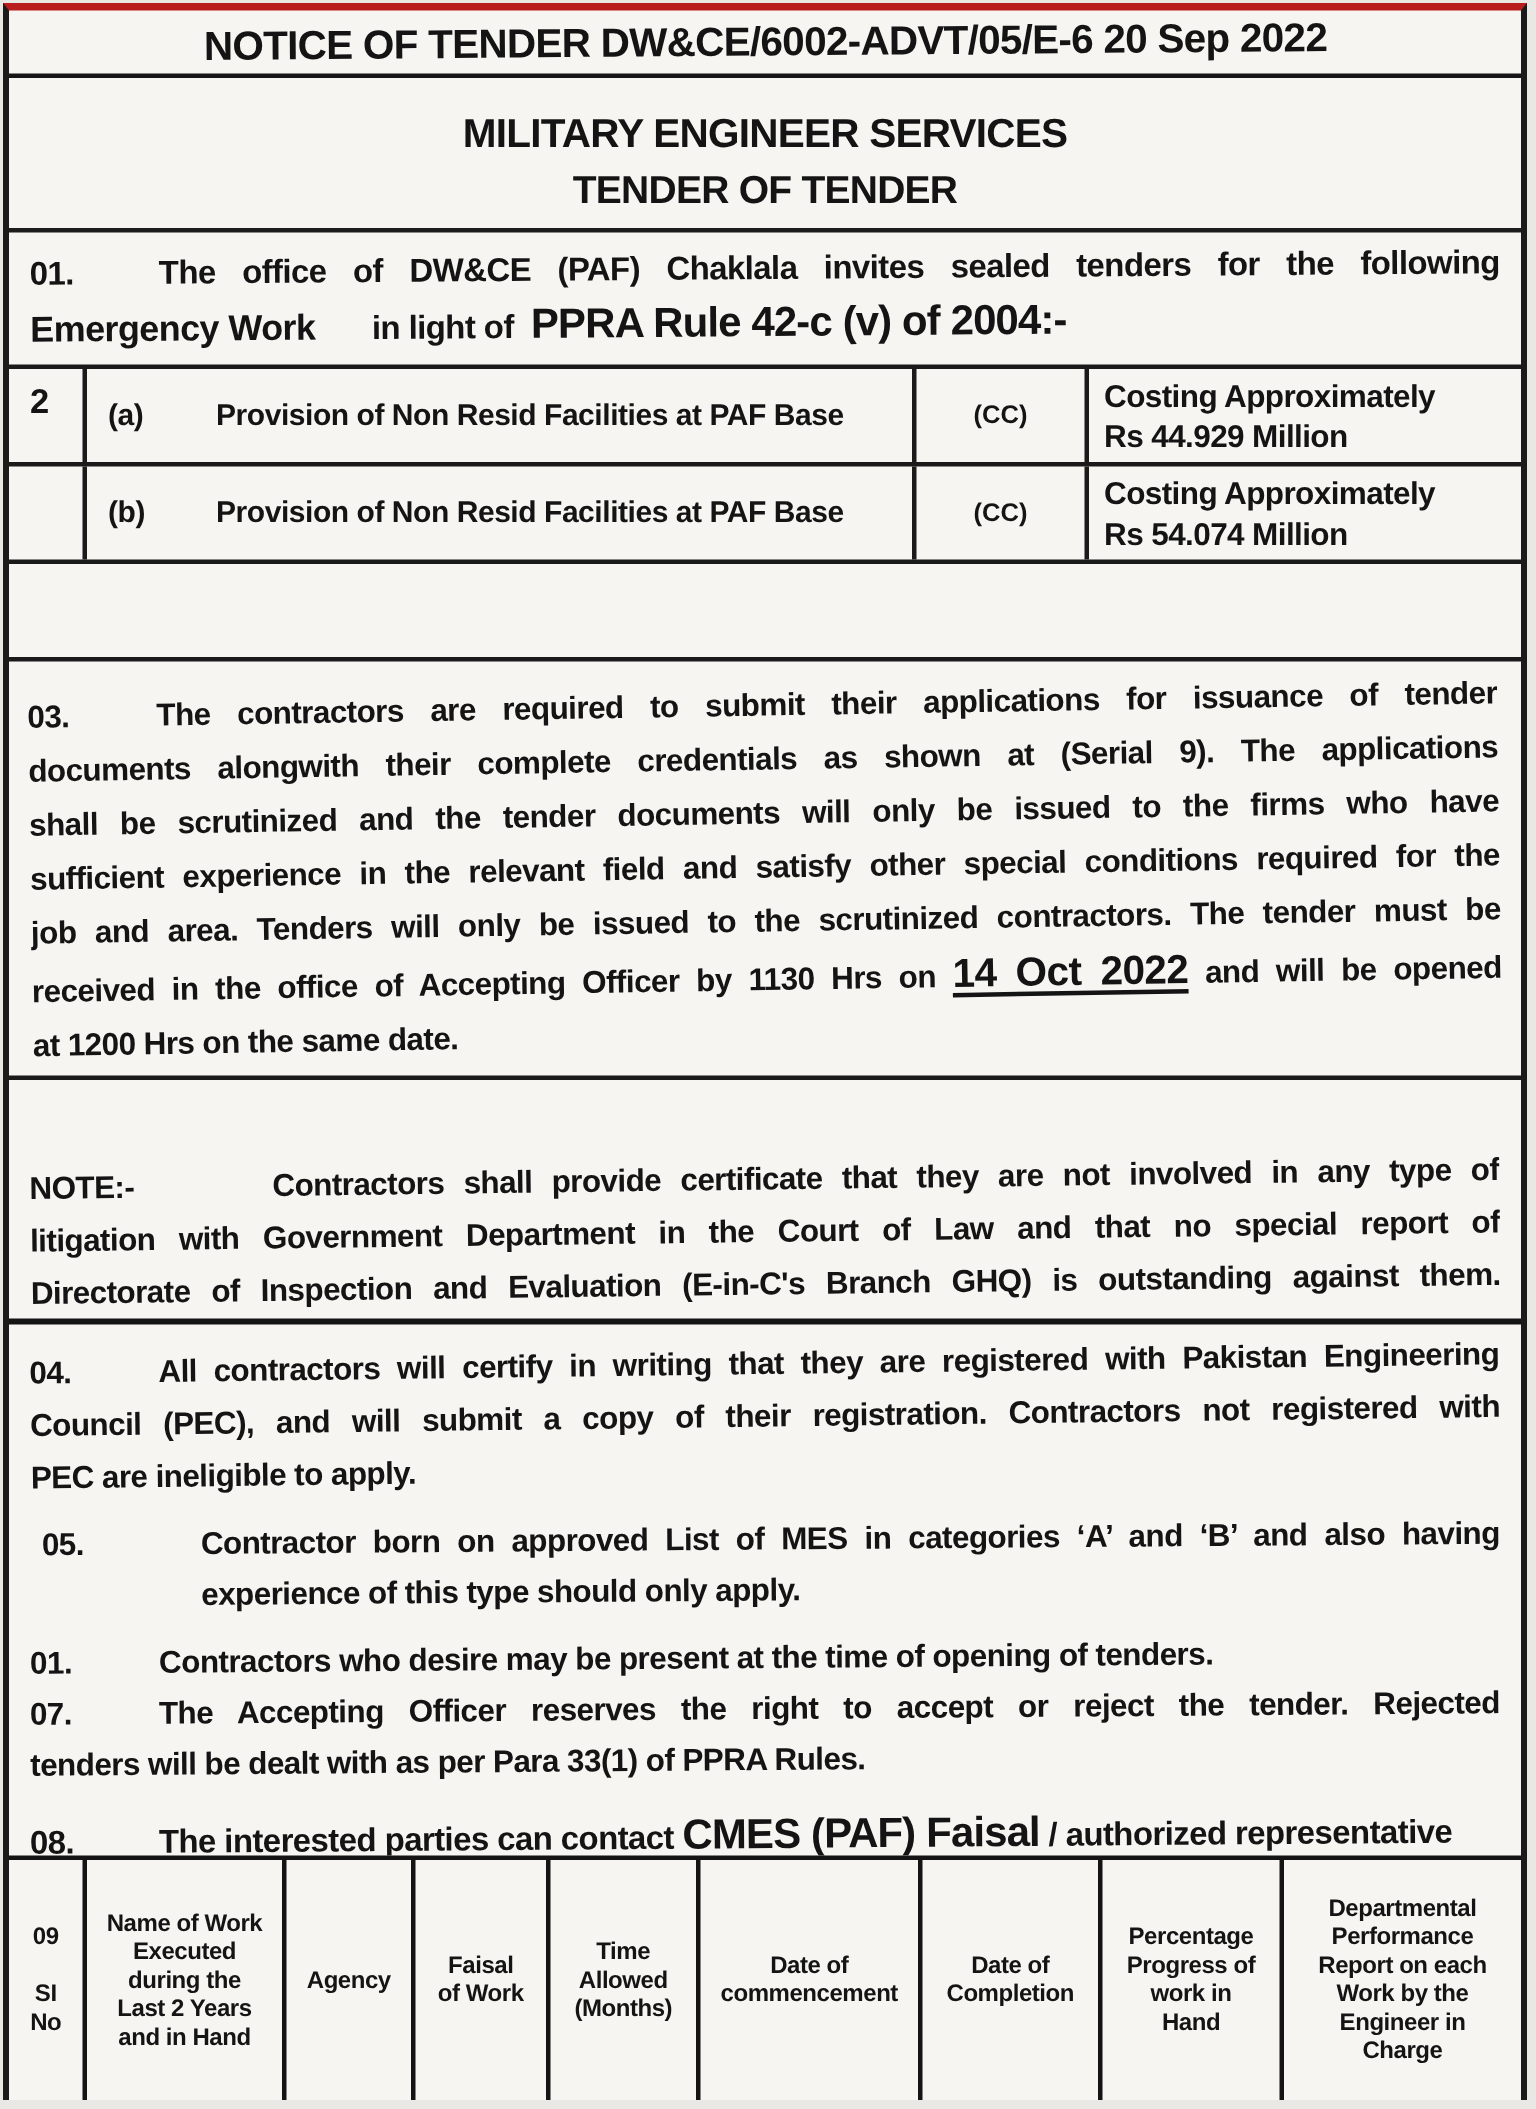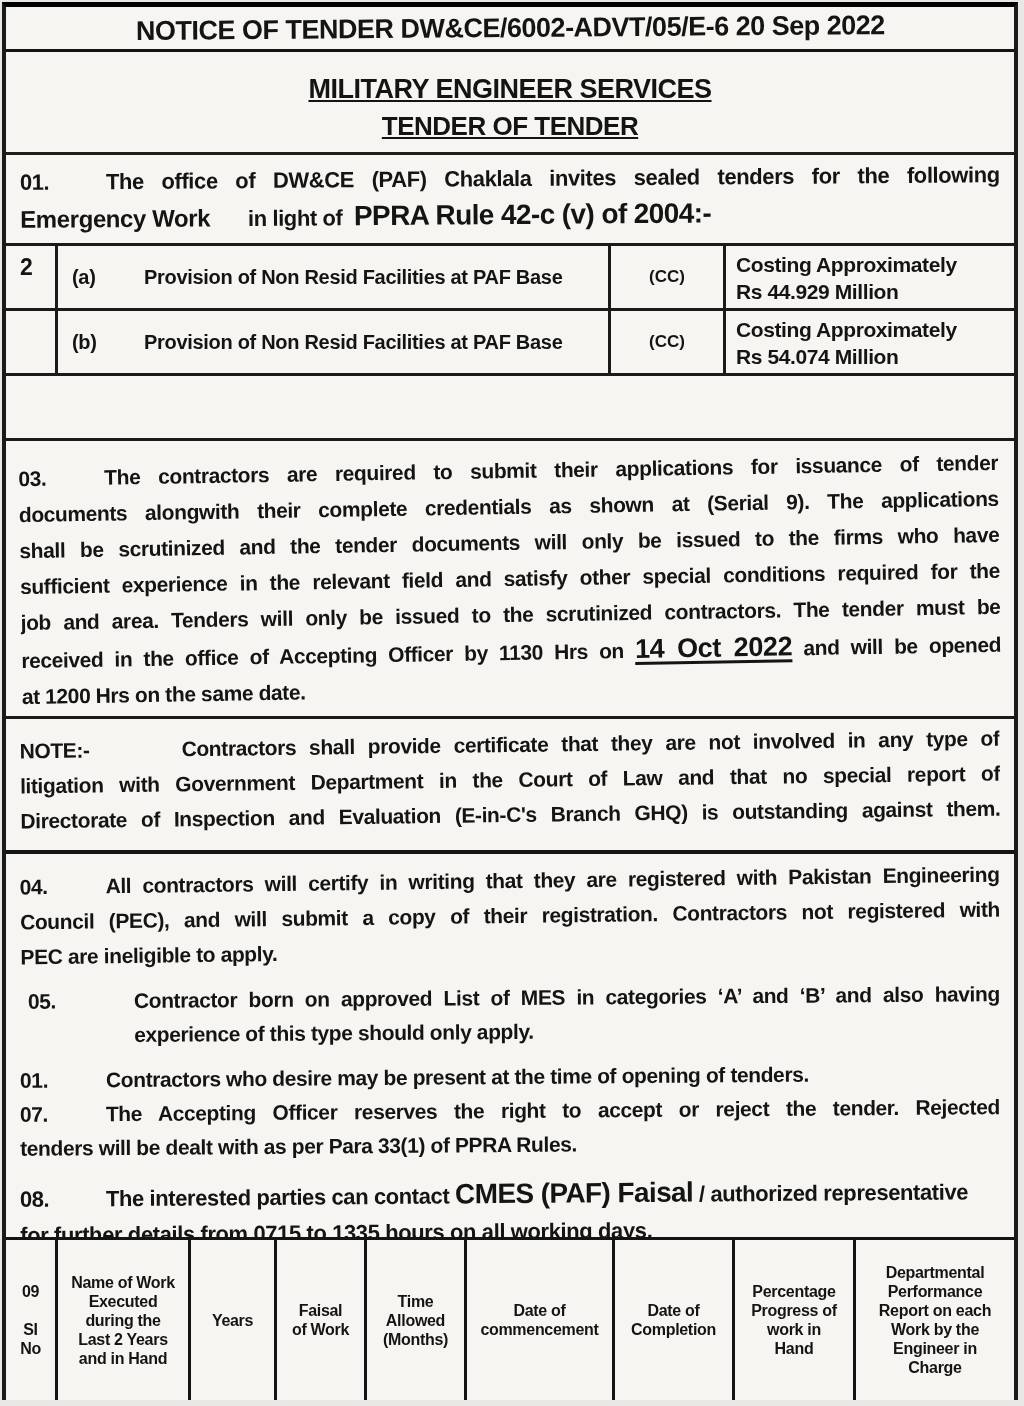--- a/index.html
+++ b/index.html
@@ -8,35 +8,35 @@
     background:#e9e8e4;
     font-family:"Liberation Sans", sans-serif;
     color:#141414;
     overflow:hidden;
   }
   .doc {
     position:relative;
     width:1016px; height:1398px;
     margin:2px auto 0 2px;
     background:#f6f5f1;
-    border-top:5px solid #000000;
+    border-top:5px solid #b91c1c;
     border-left:4px solid #1a1a1a;
     border-right:4px solid #1a1a1a;
     box-sizing:border-box;
     overflow:hidden;
   }
   
   .masthead {
     height:42px;
     border-bottom:3px solid #151515;
     display:flex; align-items:center; justify-content:center;
     font-size:27px; font-weight:700; letter-spacing:-0.5px;
   }
   
-  .titleblock { padding:22px 0 10px 0; border-bottom:3px solid #1d1d1d; text-align:center;text-decoration:underline; }
+  .titleblock { padding:22px 0 10px 0; border-bottom:3px solid #1d1d1d; text-align:center; }
   .titleblock .t1 { font-size:27px; font-weight:700; letter-spacing:-0.5px; }
   .titleblock .t2 { font-size:26px; font-weight:700; letter-spacing:-0.5px; margin-top:6px; }
   
   .sec { padding:0 14px; }
   .jline { text-align:justify; text-align-last:justify; overflow:hidden; white-space:nowrap0; }
   .lline { text-align:left; }
   .num { display:inline-block; width:86px; font-weight:700; }
   .body-txt { font-size:21px; font-weight:700; letter-spacing:-0.4px; line-height:36px; }
   .r1 { transform:rotate(-0.75deg); }
   .r2 { transform:rotate(-0.95deg); }
@@ -58,21 +58,21 @@
   .c-desc { font-size:20px; font-weight:700; letter-spacing:-0.3px; display:flex; align-items:center; padding-left:14px; }
   .c-desc .item { display:inline-block; width:72px; }
   .c-cc { font-size:17px; font-weight:700; display:flex; align-items:center; justify-content:center; }
   .c-cost { font-size:21px; font-weight:700; letter-spacing:-0.4px; line-height:27px; padding:5px 4px 0 10px; }
   
   .gapband { height:62px; border-bottom:3px solid #1a1a1a; }
   
   .sec03 { padding-top:12px; padding-bottom:9px; border-bottom:3px solid #1a1a1a; }
   .date-hl { font-size:27px; text-decoration:underline; text-underline-offset:4px; text-decoration-thickness:3px; font-weight:700; }
   
-  .note { padding-top:8px; padding-bottom:18px; border-bottom:4px solid #141414; }
+  .note { padding-top:8px; padding-bottom:5px; border-bottom:4px solid #141414;margin-top:41px; }
   .note .nlabel { display:inline-block; width:162px; font-weight:700; }
   .note .body-txt { line-height:35px; }
   
   .sec04 { padding-top:9px; }
   .sec04 .body-txt { line-height:35px; }
   .sec05 { margin-top:13px; position:relative; padding-left:128px; padding-right:14px; }
   .sec05 .num5 { position:absolute; left:22px; top:0; font-weight:700; }
   .sec05 .body-txt { line-height:34px; }
   .sec06 { margin-top:11px; }
   .sec06 .body-txt, .sec07 .body-txt { line-height:34px; }
@@ -218,21 +218,21 @@
   <div class="bottomtable">
     <div class="bt-cell">09
 
 SI
 No</div>
     <div class="bt-cell">Name of Work
 Executed
 during the
 Last 2 Years
 and in Hand</div>
-    <div class="bt-cell">Years</div>
+    <div class="bt-cell">Agency</div>
     <div class="bt-cell">Faisal
 of Work</div>
     <div class="bt-cell">Time
 Allowed
 (Months)</div>
     <div class="bt-cell">Date of
 commencement</div>
     <div class="bt-cell">Date of
 Completion</div>
     <div class="bt-cell">Percentage

